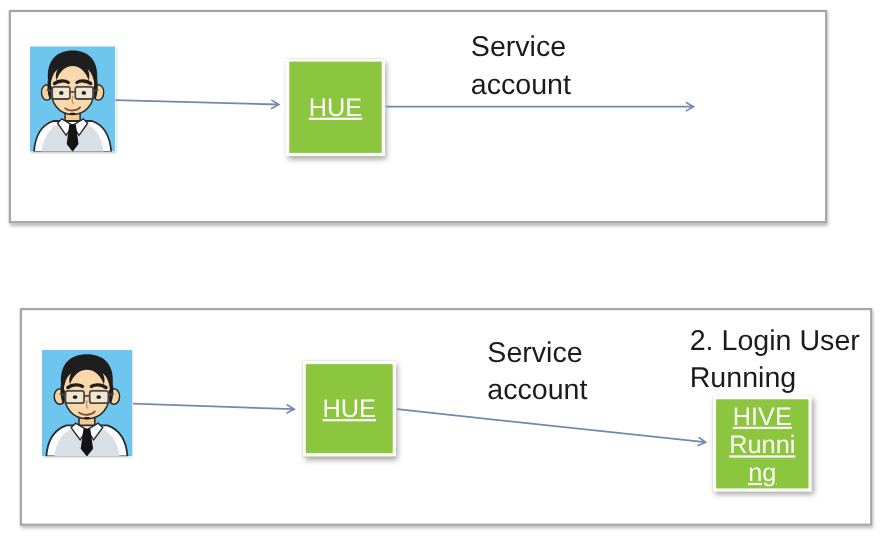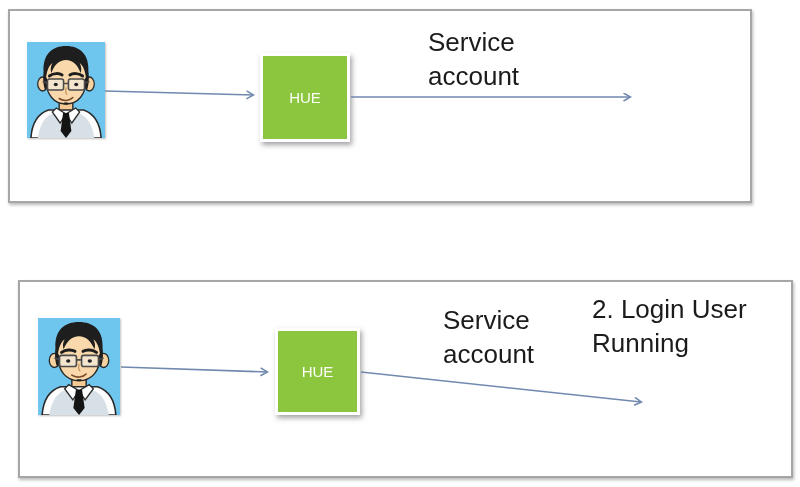--- a/index.html
+++ b/index.html
@@ -33,22 +33,23 @@
   .node {
     position: absolute;
     background: var(--green, #8CC63F);
     border: 3px solid #ffffff;
     box-shadow: 2px 3px 5px rgba(90,90,90,0.55);
     box-sizing: border-box;
     display: flex;
     align-items: center;
     justify-content: center;
     color: var(--node-text, #FDFEFA);
-    font-size: 15px;
+    font-size: 23px;
     text-align: center;
+    text-decoration: underline;
   }
   .node-hue-1  { left: 250px; top: 42px; width: 90px; height: 89px; }
   .node-hive-1 { left: 627px; top: 42px; width: 88px; height: 84px; }
   .node-hue-2  { left: 255px; top: 46px; width: 85px; height: 87px; }
   .node-hive-2 { left: 628px; top: 78px; width: 90px; height: 87px; line-height: 1.13; }
   .node .wrap-narrow {
     display: inline-block;
     width: 70px;
     overflow-wrap: anywhere;
     word-break: break-word;
@@ -58,21 +59,21 @@
     position: absolute;
     color: var(--label-text, #1B1B1B);
     font-size: 26px;
     line-height: 1.3;
     white-space: nowrap;
   }
   .label.multiline { white-space: normal; }
   .label-user-login      { left: 116px; top: 43px; }
   .label-service-top     { left: 418px; top: 15px; width: 125px; }
   .label-service-bottom  { left: 423px; top: 22px; width: 125px; }
-  .label-login-running   { left: 572px; top: 11px; width: 155px; }
+  .label-login-running   { left: 607px; top: 11px; width: 155px; }
 
   .arrows {
     position: absolute;
     left: 0; top: 0;
     width: 800px; height: 487px;
     pointer-events: none;
   }
   .arrow-line {
     stroke: var(--arrow, #7189AE);
     stroke-width: 1.6;
@@ -135,20 +136,23 @@
     <div class="avatar avatar-2">
       <svg viewBox="0 0 80 96" preserveAspectRatio="none">
           <use href="#avatar"></use>
         </svg>
     </div>
     <div class="label label-service-bottom multiline">Service account</div>
     <div class="label label-login-running multiline">2. Login User Running</div>
     <div class="node node-hue-2">
       <span>HUE</span>
     </div>
+    <div class="node node-hive-2">
+      <span class="wrap-narrow">HIVE Running</span>
+    </div>
   </section>
 
   <svg class="arrows" viewBox="0 0 800 487">
     <defs>
       <marker id="ah" markerWidth="10" markerHeight="10" refX="7" refY="4.5" orient="auto" markerUnits="userSpaceOnUse">
         <path class="arrow-head" d="M0.5,0.5 L7.5,4.5 L0.5,8.5"></path>
       </marker>
     </defs>
     <line class="arrow-line" x1="105" y1="91" x2="253" y2="95" marker-end="url(#ah)"></line>
     <line class="arrow-line" x1="351" y1="97" x2="630" y2="97" marker-end="url(#ah)"></line>

